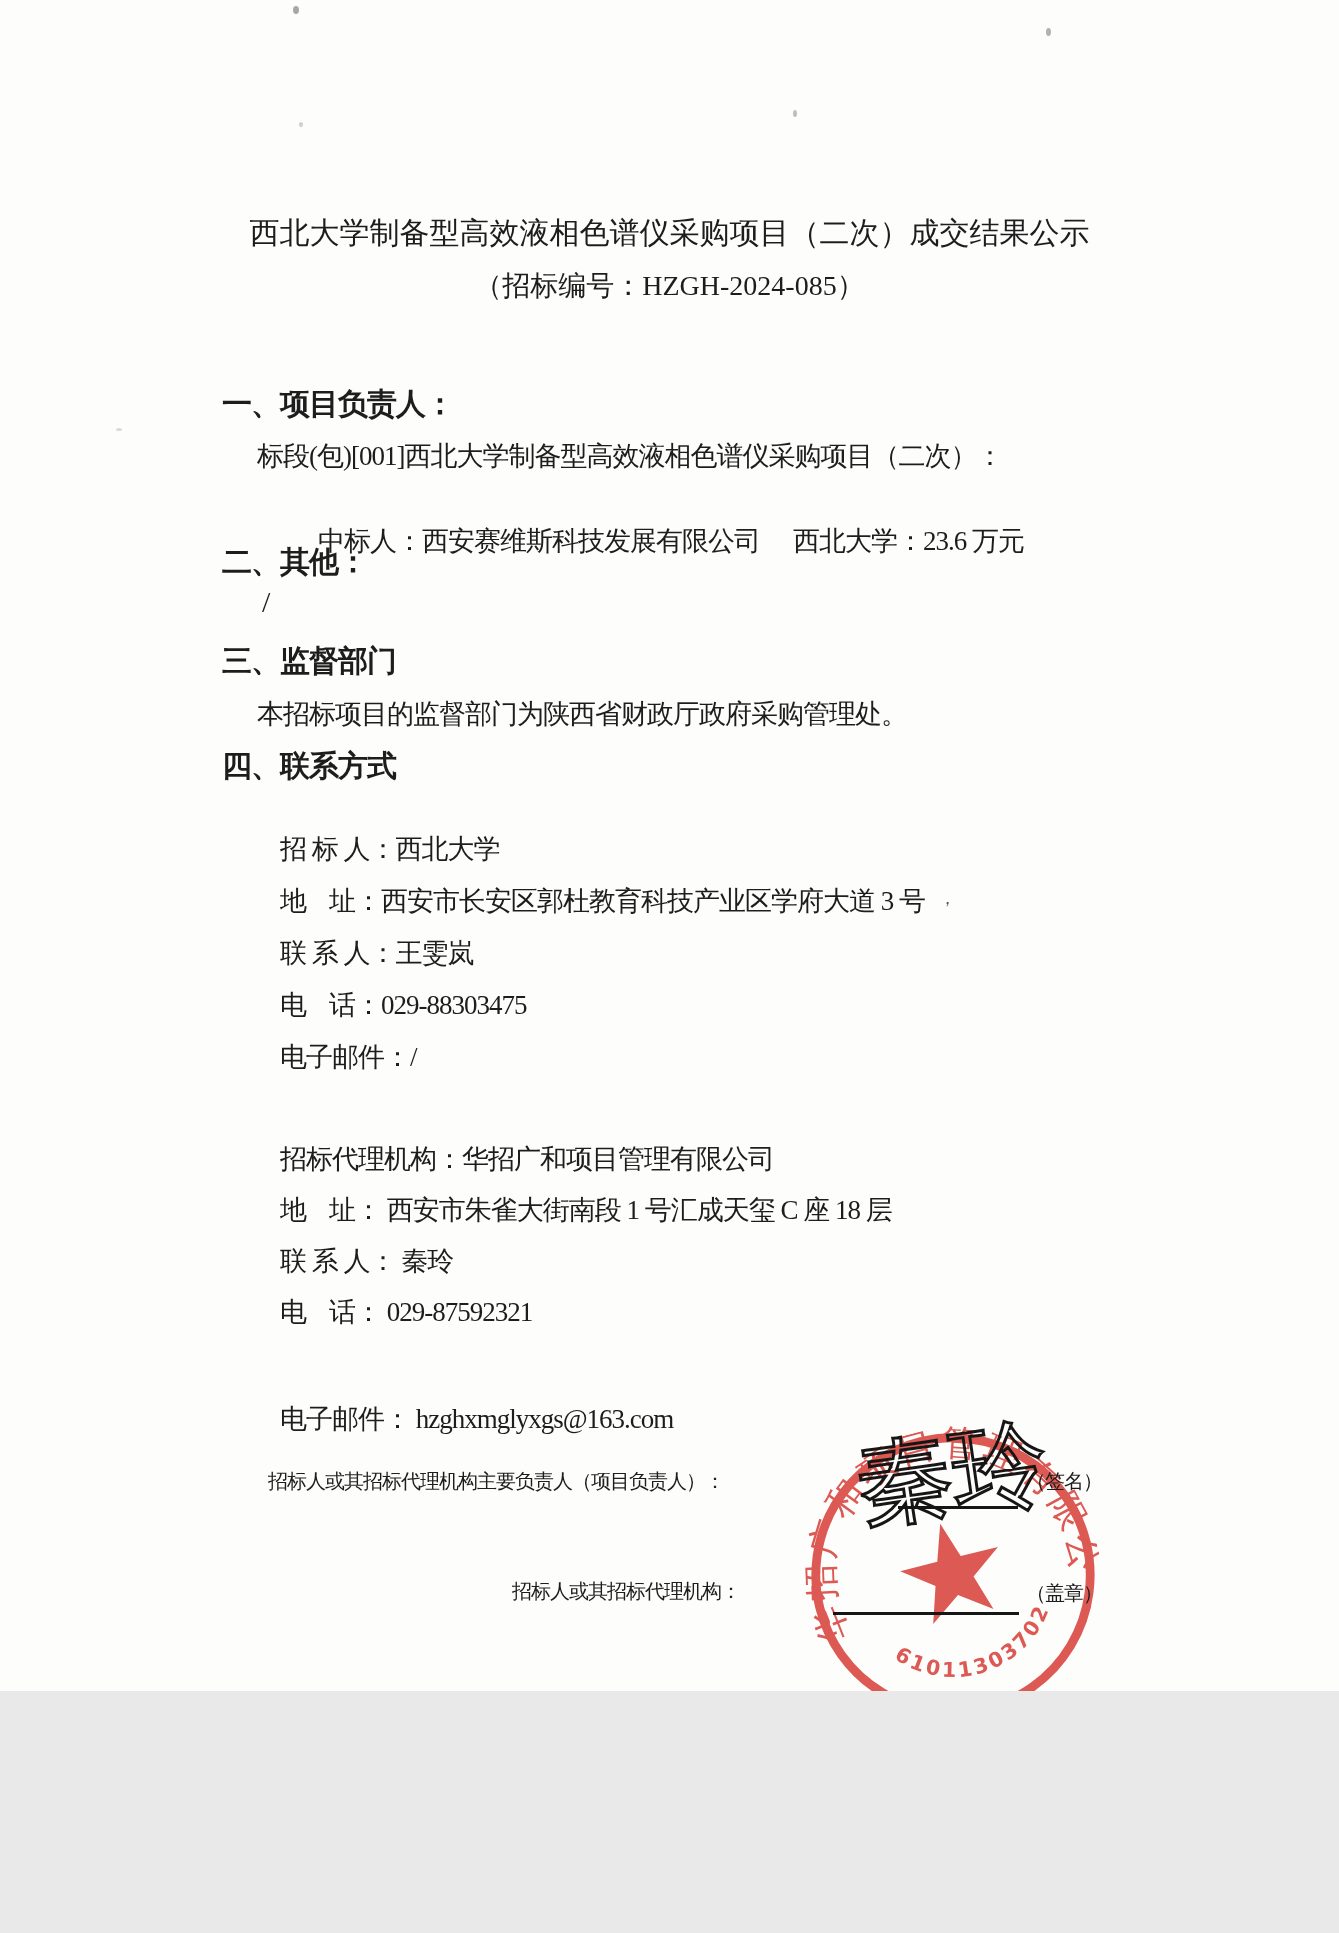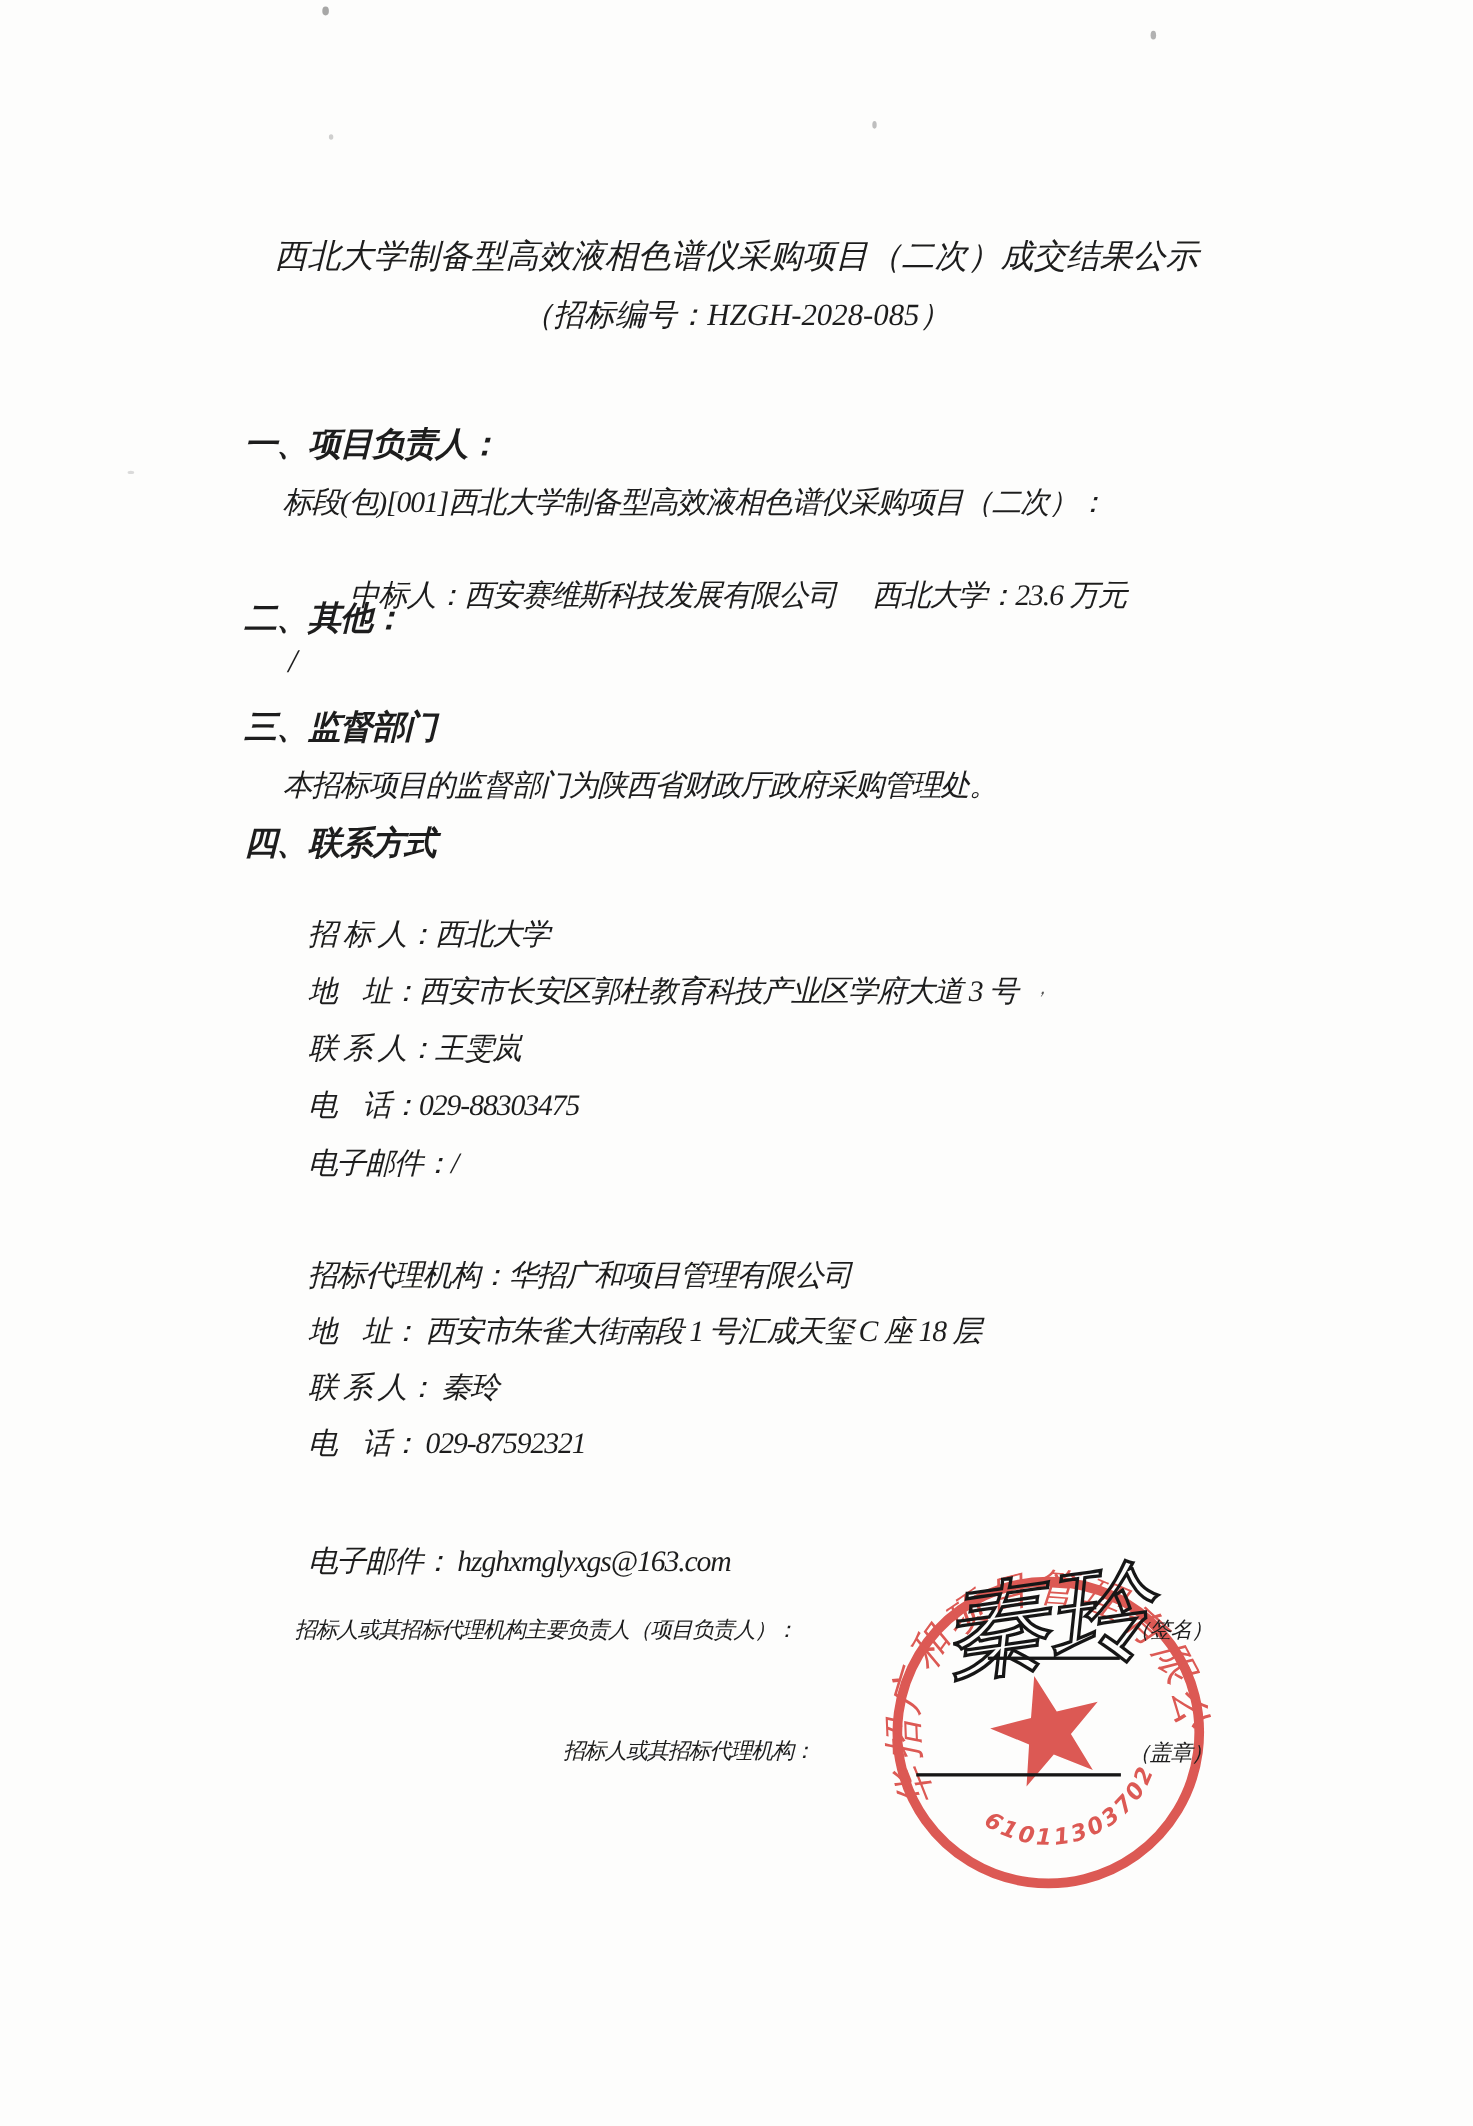--- a/index.html
+++ b/index.html
@@ -1,20 +1,19 @@
 <!DOCTYPE html>
 <html><head>
 <meta charset="utf-8">
 <style>
   html,body{margin:0;padding:0;background:#e9e9e9;}
   .page{
-    position:relative;width:1339px;height:1933px;margin:0 auto;
+    position:relative;width:1339px;height:1691px;margin:0 auto;
     background:#fdfdfc;overflow:hidden;color:#1d1d1d;
     font-family:"Liberation Serif","DejaVu Serif",serif;
-    font-style:italic;
   }
   .abs{position:absolute;}
   .doc-title{font-size:30px;letter-spacing:0px;width:100%;text-align:center;font-weight:500;}
   .doc-subtitle{font-size:28px;width:100%;text-align:center;font-weight:500;}
   .sec-heading{
     font-family:"DejaVu Sans","Liberation Sans",sans-serif;
     font-weight:700;font-size:30px;letter-spacing:-1px;white-space:pre;
   }
   .body-text{font-size:27px;letter-spacing:-1px;white-space:pre;}
   .contact-row{font-size:27px;letter-spacing:-1px;white-space:pre;}
@@ -32,21 +31,21 @@
 
 <div class="page">
 
   <div class="speck" style="left:293px;top:6px;width:6px;height:8px;opacity:.75;"></div>
   <div class="speck" style="left:1046px;top:28px;width:5px;height:8px;opacity:.65;"></div>
   <div class="speck" style="left:793px;top:110px;width:4px;height:7px;opacity:.55;"></div>
   <div class="speck" style="left:299px;top:122px;width:4px;height:5px;opacity:.4;"></div>
   <div class="speck" style="left:116px;top:428px;width:6px;height:3px;opacity:.3;"></div>
 
   <div class="abs doc-title" style="top:213px;left:0;">西北大学制备型高效液相色谱仪采购项目（二次）成交结果公示</div>
-  <div class="abs doc-subtitle" style="top:267px;left:0;">（招标编号：HZGH-2028-085）</div>
+  <div class="abs doc-subtitle" style="top:267px;left:0;">（招标编号：HZGH-2024-085）</div>
 
   <div class="abs sec-heading" style="left:222px;top:384px;">一、项目负责人：</div>
   <div class="abs body-text" style="left:257px;top:438px;text-align:center;">标段(包)[001]西北大学制备型高效液相色谱仪采购项目（二次）：</div>
   <div class="abs body-text" style="left:295px;top:492px;">
     <span>中标人：</span><span>西安赛维斯科技发展有限公司</span>
   </div>
   <div class="abs body-text" style="left:770px;top:492px;">
     <span>西北大学：</span><span>23.6 万元</span>
   </div>
 

